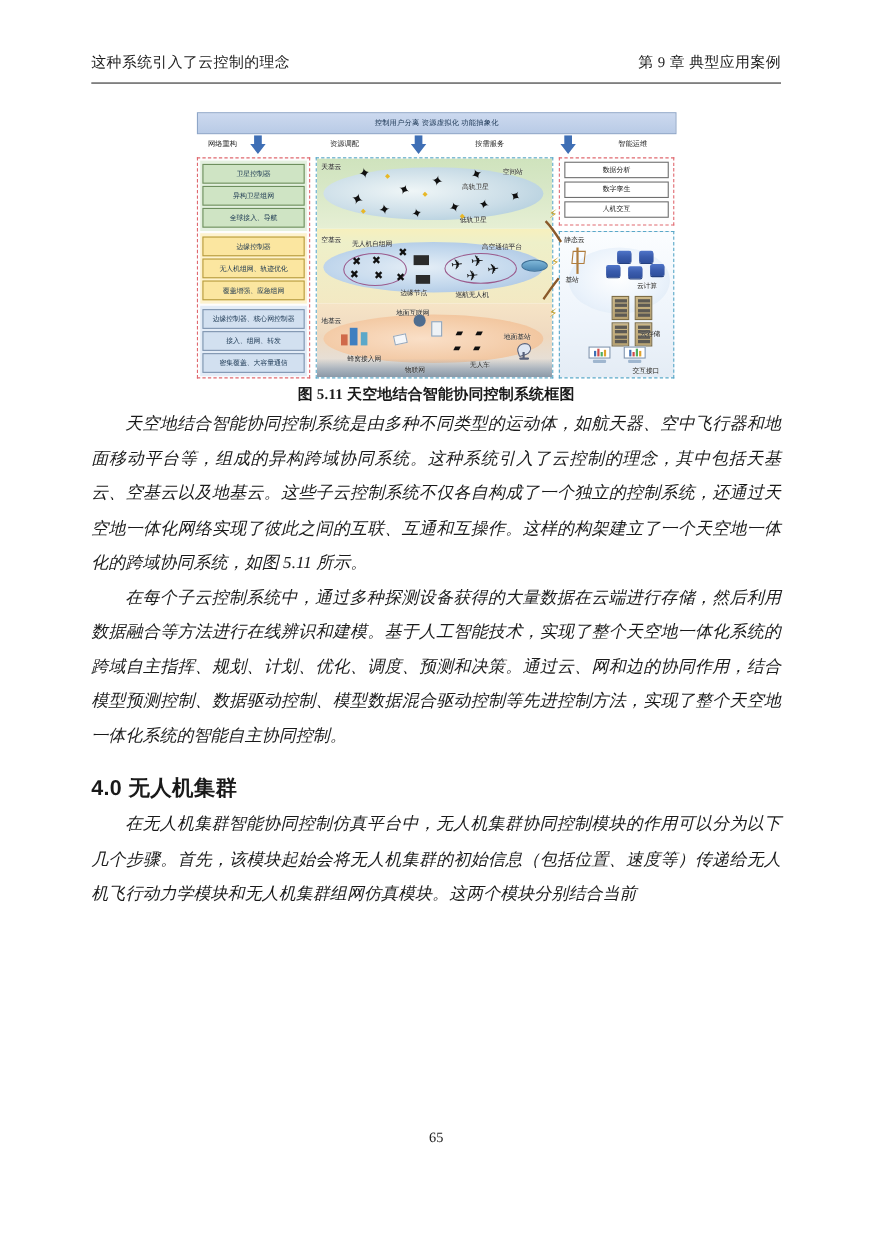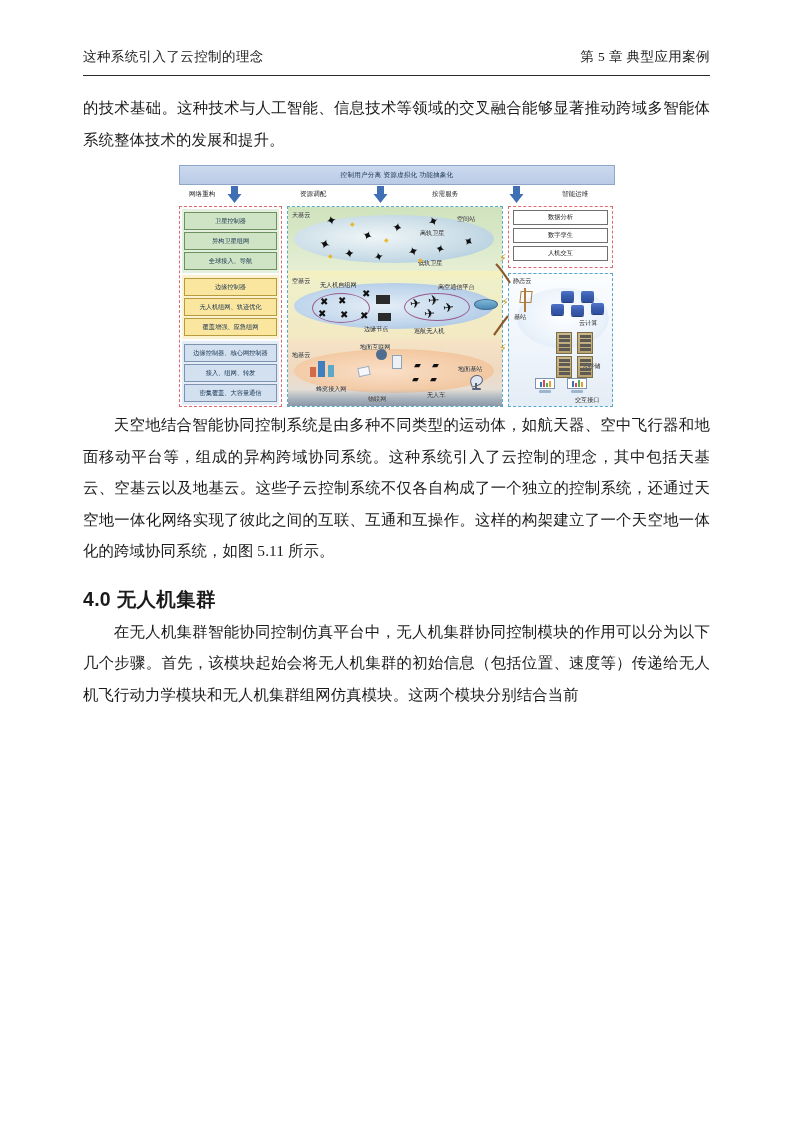--- a/index.html
+++ b/index.html
@@ -47,21 +47,21 @@
     width: 627px;
   }
   p.para {
     margin: 0 0 0 0;
     font-size: 15.4px;
     line-height: 31.5px;
     text-align: justify;
     text-justify: inter-ideograph;
     letter-spacing: 0.1px;
   }
-  p.para.indent { text-indent: 2em; }
+  p.para.indent { text-indent: 2em; font-style: italic; }
 
   h2.section {
     margin: 17px 0 2px 0;
     font-size: 19.5px;
     line-height: 30px;
     font-weight: bold;
     font-family: "Liberation Sans", "DejaVu Sans", sans-serif;
     letter-spacing: 0.3px;
   }
 
@@ -341,27 +341,26 @@
     color: #1a1a1a;
   }
 </style>
 </head>
 <body>
 
 <div class="page">
 
   <div class="header">
     <span>这种系统引入了云控制的理念</span>
-    <span>第 5 章  典型应用案例</span>
+    <span>第 9 章  典型应用案例</span>
   </div>
   <div class="header-rule"></div>
 
   <div class="content">
 
-    <p class="para">的技术基础。这种技术与人工智能、信息技术等领域的交叉融合能够显著推动跨域多智能体系统整体技术的发展和提升。</p>
 
     <div class="figure-wrap">
       <div class="figure">
 
         <div class="banner">控制用户分离 资源虚拟化 功能抽象化</div>
 
         <div class="arrow-row">
           <span class="flow-label" style="left:10px;">网络重构</span>
           <span class="dn-arrow" style="left:48px;">
             <svg width="15" height="17" viewBox="0 0 15 17">
@@ -555,22 +554,25 @@
         <span class="bolt" style="left:322px; top:178px;">⚡</span>
         <svg class="link-arrow" style="left:318px; top:98px;" width="16" height="22" viewBox="0 0 16 22">
           <path d="M1 1 C6 6, 10 12, 15 20" stroke="#8a5a2b" stroke-width="2.2" fill="none"></path>
         </svg>
         <svg class="link-arrow" style="left:316px; top:150px;" width="16" height="22" viewBox="0 0 16 22">
           <path d="M15 1 C10 7, 6 13, 1 20" stroke="#8a5a2b" stroke-width="2.2" fill="none"></path>
         </svg>
 
       </div>
 
+      <div class="fig-caption">图 5.11 天空地结合智能协同控制系统框图</div>
     </div>
 
     <p class="para indent">天空地结合智能协同控制系统是由多种不同类型的运动体，如航天器、空中飞行器和地面移动平台等，组成的异构跨域协同系统。这种系统引入了云控制的理念，其中包括天基云、空基云以及地基云。这些子云控制系统不仅各自构成了一个独立的控制系统，还通过天空地一体化网络实现了彼此之间的互联、互通和互操作。这样的构架建立了一个天空地一体化的跨域协同系统，如图 5.11 所示。</p>
+    <p class="para indent">在每个子云控制系统中，通过多种探测设备获得的大量数据在云端进行存储，然后利用数据融合等方法进行在线辨识和建模。基于人工智能技术，实现了整个天空地一体化系统的跨域自主指挥、规划、计划、优化、调度、预测和决策。通过云、网和边的协同作用，结合模型预测控制、数据驱动控制、模型数据混合驱动控制等先进控制方法，实现了整个天空地一体化系统的智能自主协同控制。</p>
 
     <h2 class="section">4.0 无人机集群</h2>
 
     <p class="para indent">在无人机集群智能协同控制仿真平台中，无人机集群协同控制模块的作用可以分为以下几个步骤。首先，该模块起始会将无人机集群的初始信息（包括位置、速度等）传递给无人机飞行动力学模块和无人机集群组网仿真模块。这两个模块分别结合当前</p>
   </div>
 
+  <div class="page-number">65</div>
 </div>
 
 </body></html>

